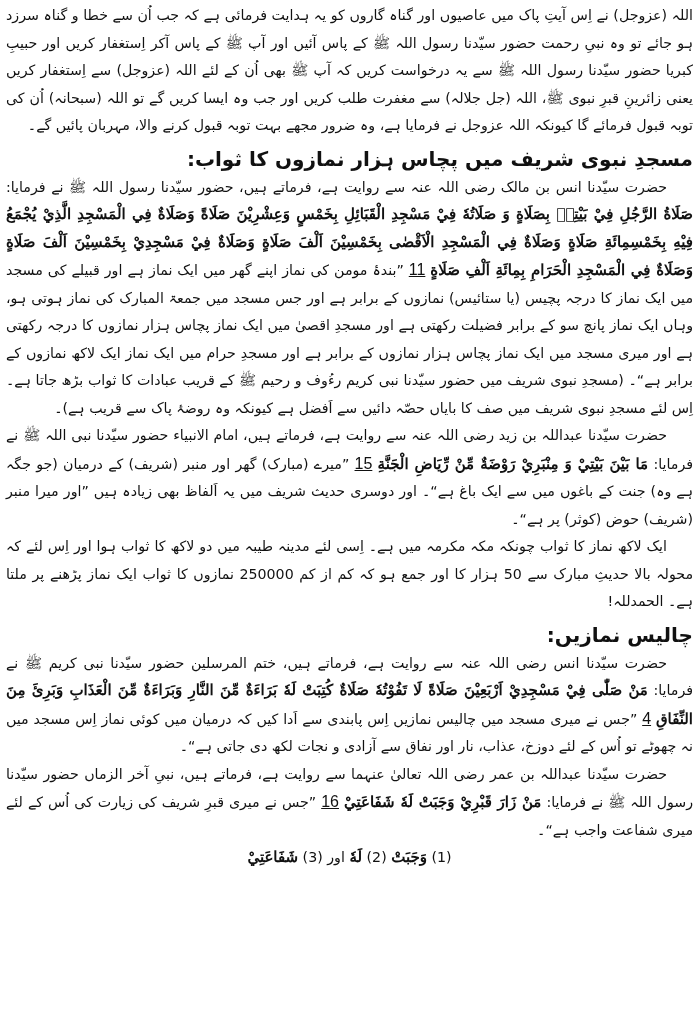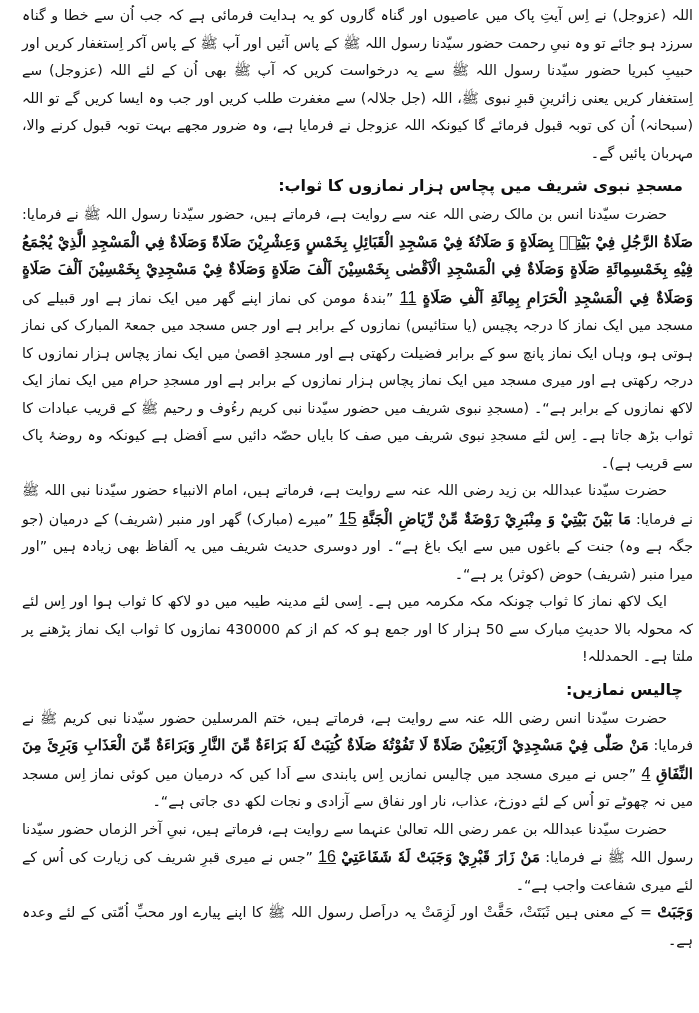--- a/index.html
+++ b/index.html
@@ -6,36 +6,36 @@
   body {
     width: 699px;
     height: 1013px;
     overflow: hidden;
     font-family: "DejaVu Sans", sans-serif;
     color: #111111;
   }
   .page {
     direction: rtl;
     text-align: justify;
-    padding: 2px 6px 0 22px;
+    padding: 2px 6px 0 6px;
     box-sizing: border-box;
     width: 699px;
   }
   .para {
     font-size: 14.2px;
     line-height: 27.5px;
     margin: 0;
     text-align-last: right;
   }
   .indent { text-indent: 26px; }
   .heading {
-    font-size: 16px;
+    font-size: 20px;
     font-weight: bold;
     line-height: 30px;
-    margin: 4px 10px 0 0;
+    margin: 4px 0 0 0;
   }
   .arabic {
     font-family: "DejaVu Serif", serif;
     font-weight: bold;
     font-size: 15px;
   }
   .ref {
     font-family: "Liberation Sans", sans-serif;
     font-size: 16px;
     text-decoration: underline;
@@ -65,44 +65,49 @@
 
   <p class="para indent">
     <span>حضرت سیّدنا عبداللہ بن زید رضی اللہ عنہ سے روایت ہے، فرماتے ہیں، امام الانبیاء حضور سیّدنا نبی اللہ ﷺ نے فرمایا:</span>
     <span class="arabic">مَا بَيْنَ بَيْتِيْ وَ مِنْبَرِيْ رَوْضَةٌ مِّنْ رِّيَاضِ الْجَنَّةِ</span>
     <span class="ref">15</span>
     <span>”میرے (مبارک) گھر اور منبر (شریف) کے درمیان (جو جگہ ہے وہ) جنت کے باغوں میں سے ایک باغ ہے“۔ اور دوسری حدیث شریف میں یہ اَلفاظ بھی زیادہ ہیں ”اور میرا منبر (شریف) حوض (کوثر) پر ہے“۔</span>
   </p>
 
 
 
-  <p class="para indent">ایک لاکھ نماز کا ثواب چونکہ مکہ مکرمہ میں ہے۔ اِسی لئے مدینہ طیبہ میں دو لاکھ کا ثواب ہوا اور اِس لئے کہ محولہ بالا حدیثِ مبارک سے 50 ہزار کا اور جمع ہو کہ کم از کم 430000 نمازوں کا ثواب ایک نماز پڑھنے پر ملتا ہے۔ الحمدللہ!</p>
+  <p class="para indent">ایک لاکھ نماز کا ثواب چونکہ مکہ مکرمہ میں ہے۔ اِسی لئے مدینہ طیبہ میں دو لاکھ کا ثواب ہوا اور اِس لئے کہ محولہ بالا حدیثِ مبارک سے 50 ہزار کا اور جمع ہو کہ کم از کم 250000 نمازوں کا ثواب ایک نماز پڑھنے پر ملتا ہے۔ الحمدللہ!</p>
 
   <div class="heading">چالیس نمازیں:</div>
 
   <p class="para indent">
     <span>حضرت سیّدنا انس رضی اللہ عنہ سے روایت ہے، فرماتے ہیں، ختم المرسلین حضور سیّدنا نبی کریم ﷺ نے فرمایا:</span>
     <span class="arabic">مَنْ صَلّٰى فِيْ مَسْجِدِيْ اَرْبَعِيْنَ صَلَاةً لَا تَفُوْتُهٗ صَلَاةٌ كُتِبَتْ لَهٗ بَرَاءَةٌ مِّنَ النَّارِ وَبَرَاءَةٌ مِّنَ الْعَذَابِ وَبَرِئَ مِنَ النِّفَاقِ</span>
     <span class="ref">4</span>
     <span>”جس نے میری مسجد میں چالیس نمازیں اِس پابندی سے اَدا کیں کہ درمیان میں کوئی نماز اِس مسجد میں نہ چھوٹے تو اُس کے لئے دوزخ، عذاب، نار اور نفاق سے آزادی و نجات لکھ دی جاتی ہے“۔</span>
   </p>
 
 
   <p class="para indent">
     <span>حضرت سیّدنا عبداللہ بن عمر رضی اللہ تعالیٰ عنہما سے روایت ہے، فرماتے ہیں، نبیِ آخر الزماں حضور سیّدنا رسول اللہ ﷺ نے فرمایا:</span>
     <span class="arabic">مَنْ زَارَ قَبْرِيْ وَجَبَتْ لَهٗ شَفَاعَتِيْ</span>
     <span class="ref">16</span>
     <span>”جس نے میری قبرِ شریف کی زیارت کی اُس کے لئے میری شفاعت واجب ہے“۔</span>
   </p>
 
 
+  <p class="para centered">
+    <span>(1)</span>
+    <span class="arabic">وَجَبَتْ</span>
+    <span>(2)</span>
+    <span class="arabic">لَهٗ</span>
+    <span>اور</span>
+    <span>(3)</span>
+    <span class="arabic">شَفَاعَتِيْ</span>
+  </p>
 
-  <p class="para">
-    <span class="arabic">وَجَبَتْ</span>
-    <span>= کے معنی ہیں ثَبَتَتْ، حَقَّتْ اور لَزِمَتْ یہ دراَصل رسول اللہ ﷺ کا اپنے پیارے اور محبِّ اُمّتی کے لئے وعدہ ہے۔</span>
-  </p>
 
   <p class="para">
     
     
   </p>
 
 </div>
 
 </body></html>

